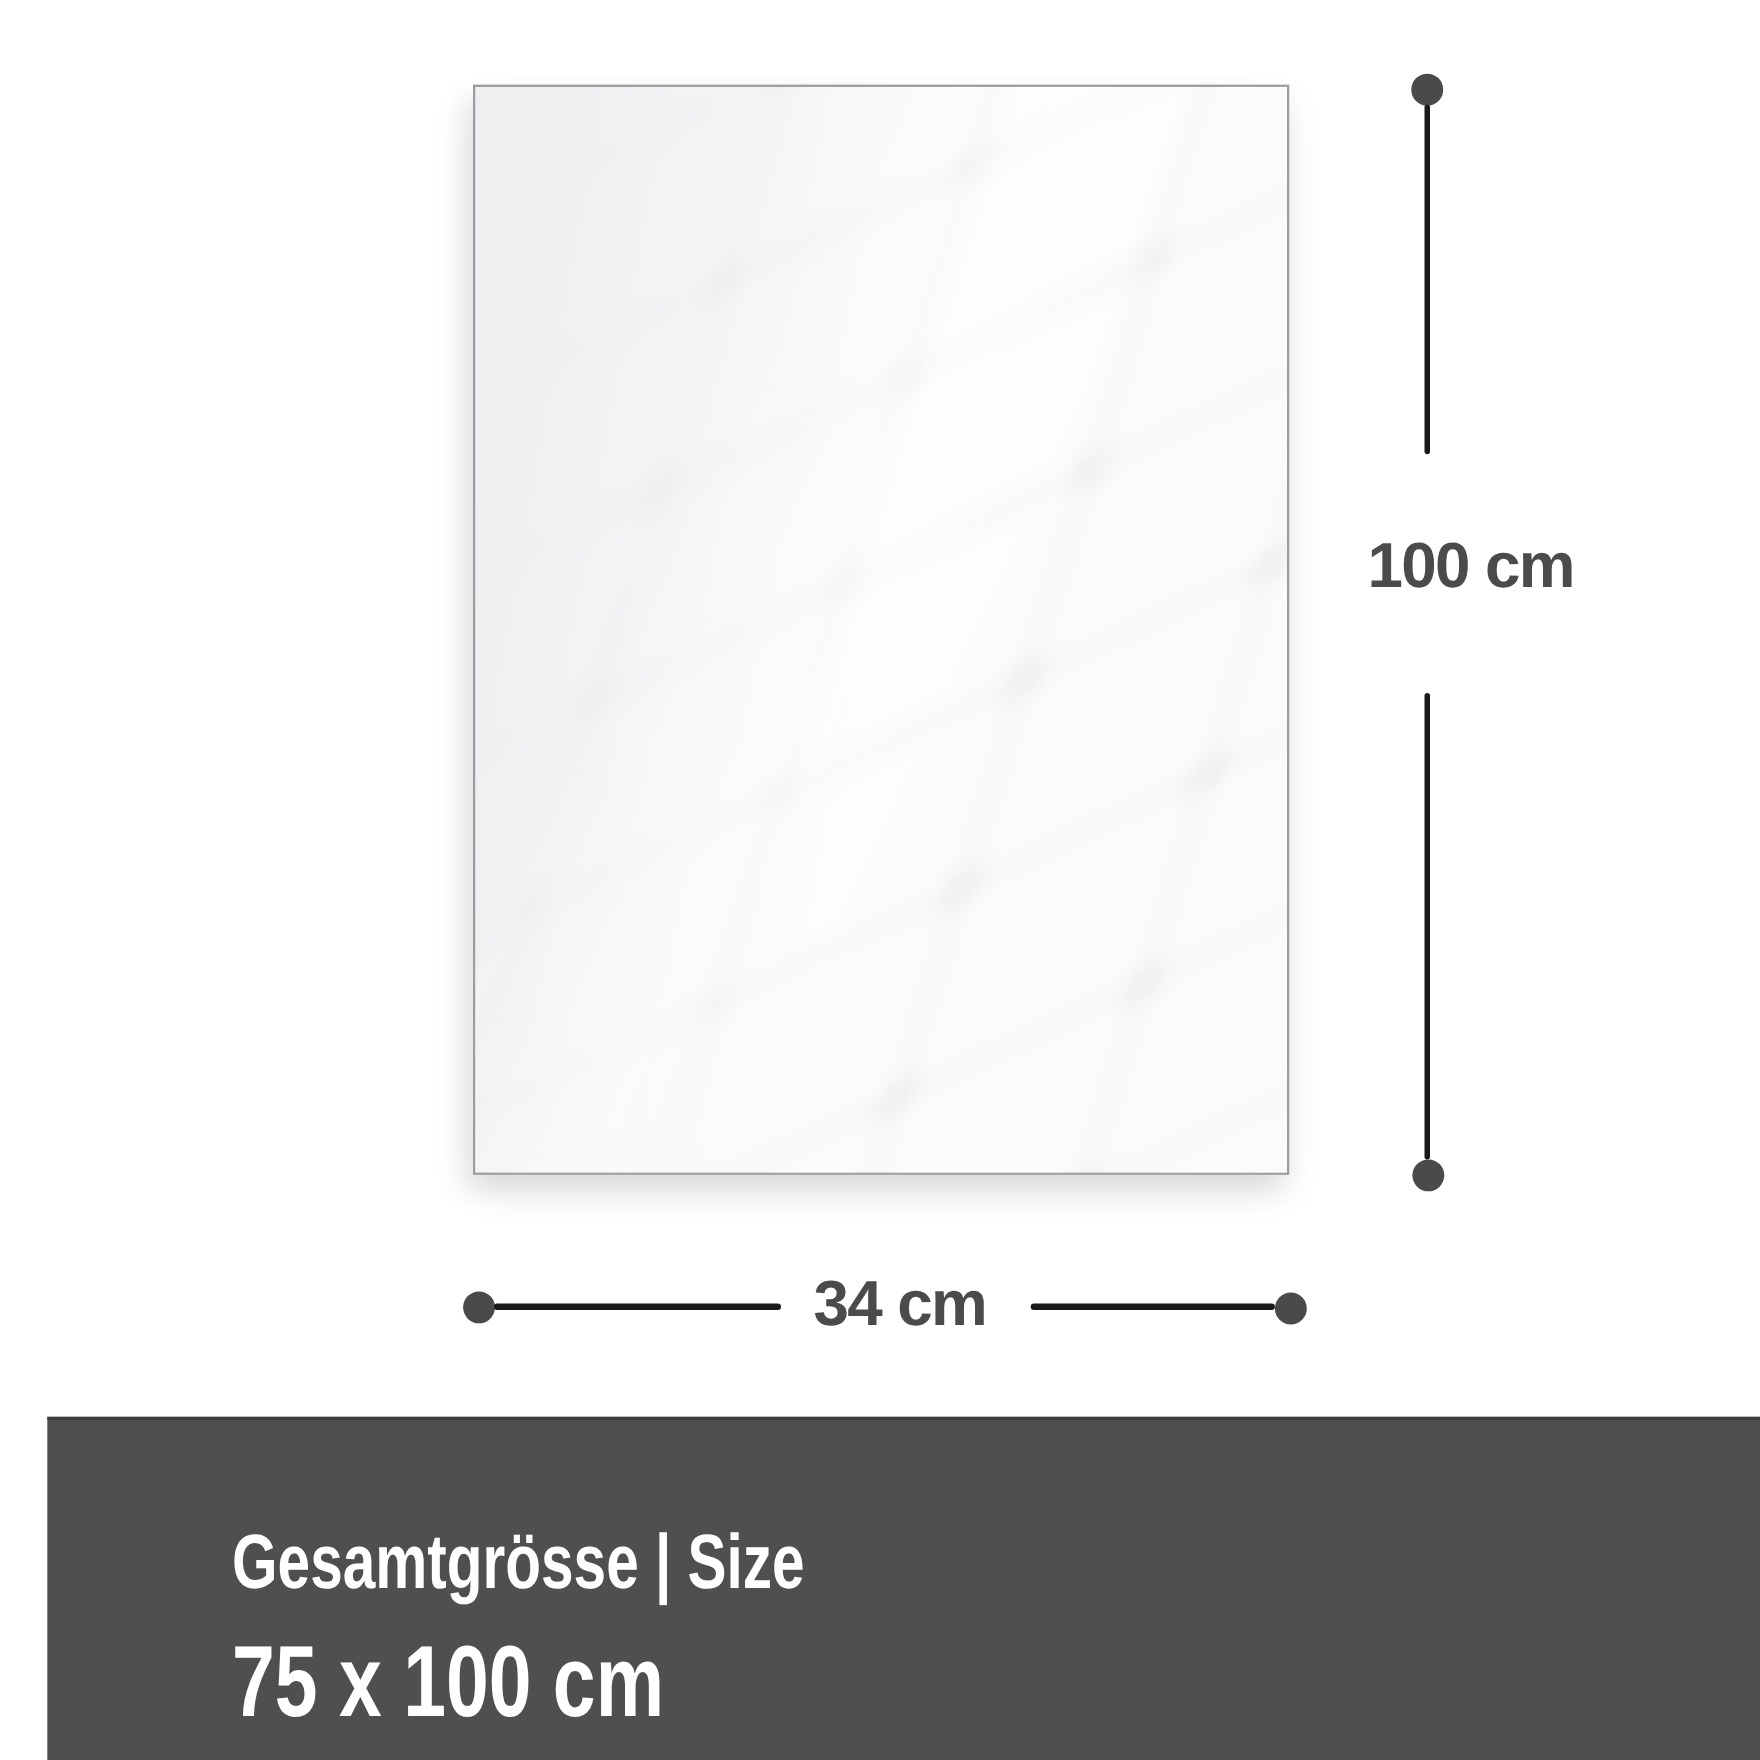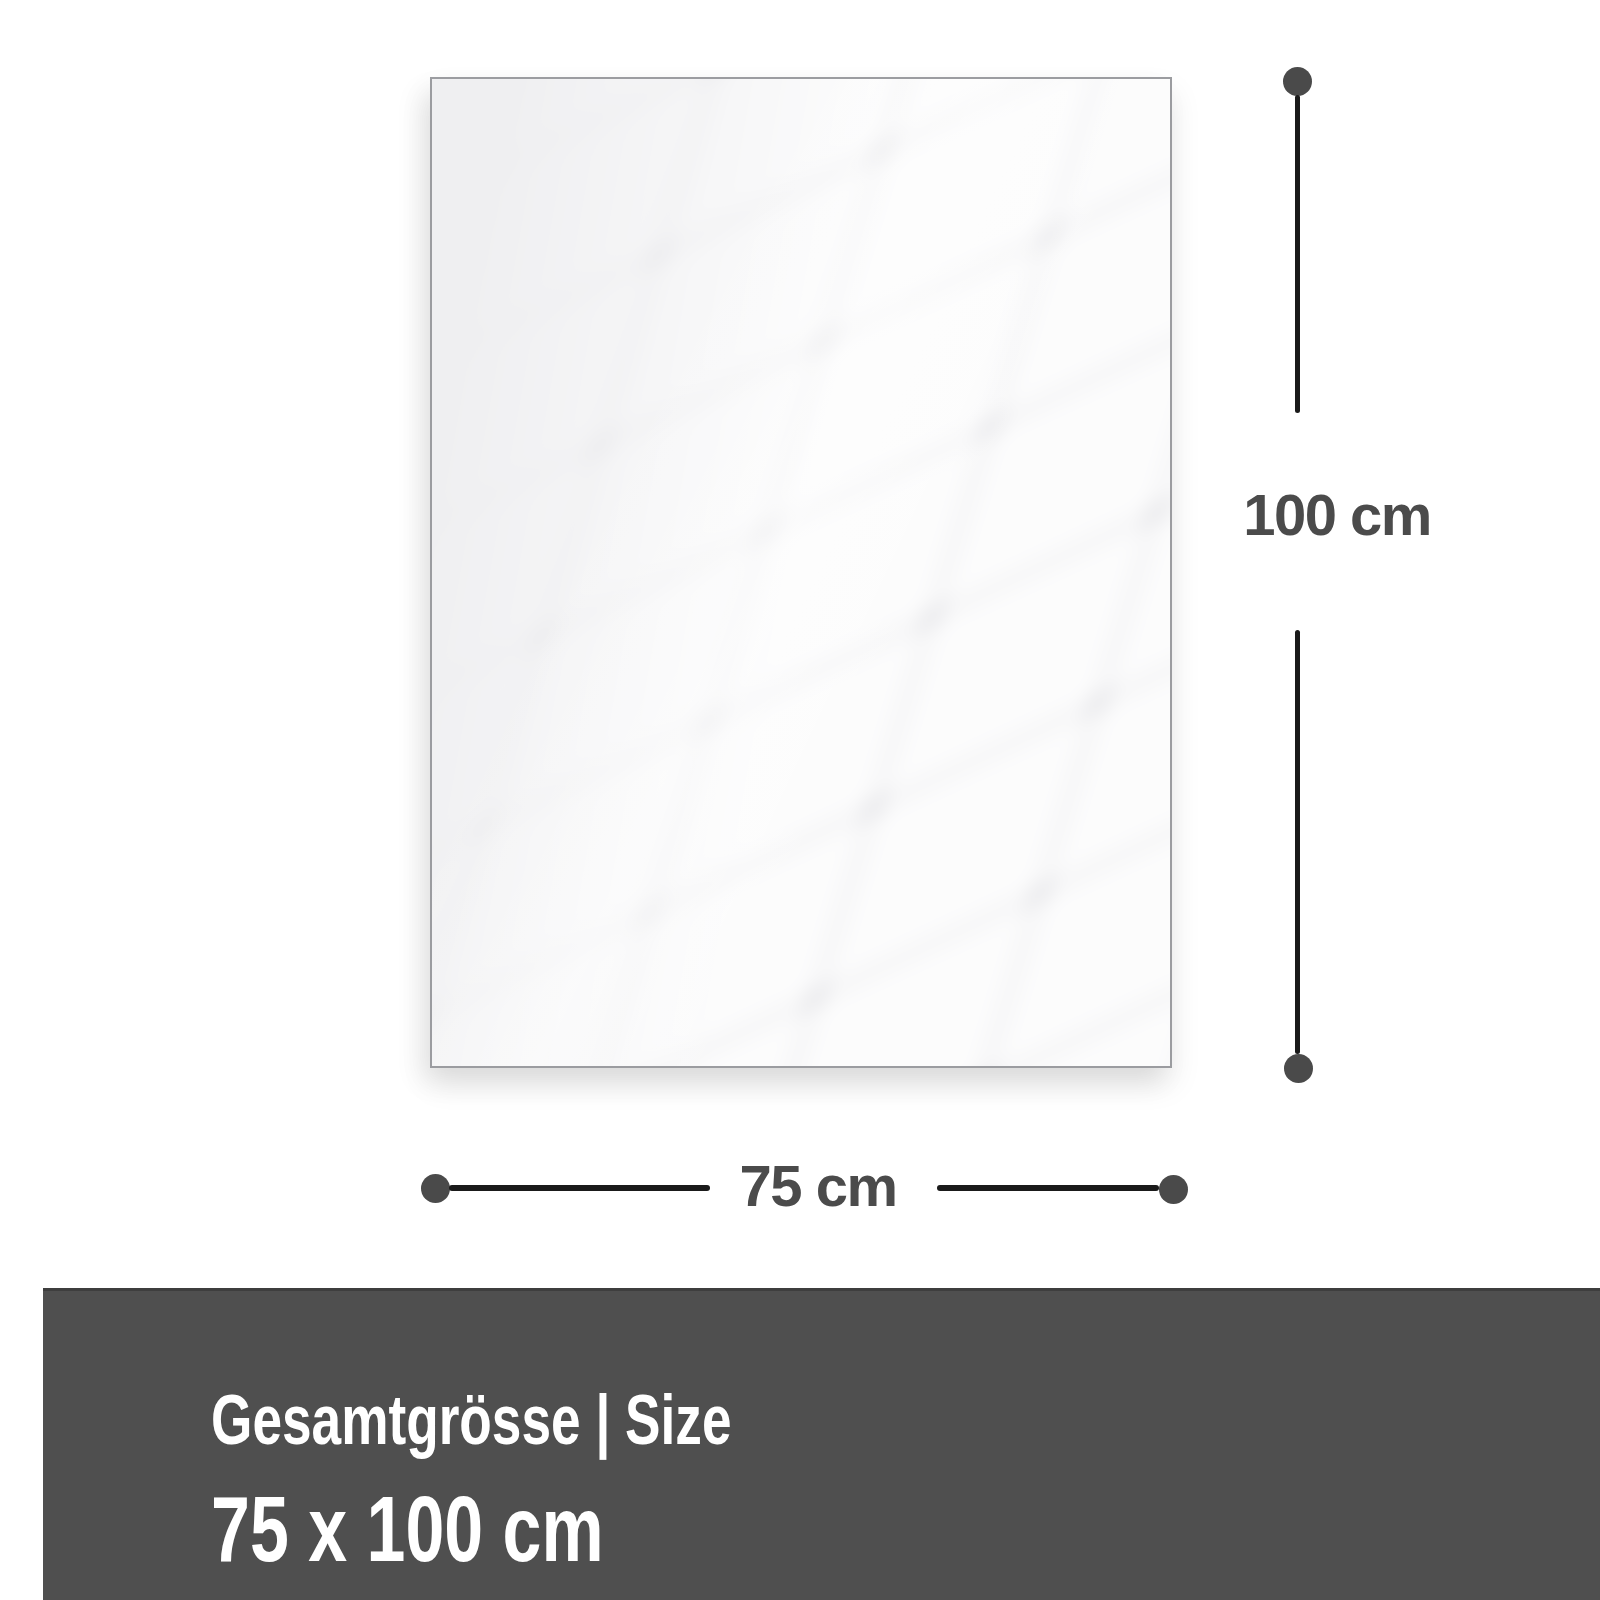--- a/index.html
+++ b/index.html
@@ -101,21 +101,21 @@
     <span class="dot" id="dot-height-top"></span>
     <span class="dim-line" id="height-line-upper"></span>
     <span class="dim-label" id="label-height">100 cm</span>
     <span class="dim-line" id="height-line-lower"></span>
     <span class="dot" id="dot-height-bottom"></span>
   </div>
 
   <div>
     <span class="dot" id="dot-width-left"></span>
     <span class="dim-line" id="width-line-left"></span>
-    <span class="dim-label" id="label-width">75 cm</span>
+    <span class="dim-label" id="label-width">34 cm</span>
     <span class="dim-line" id="width-line-right"></span>
     <span class="dot" id="dot-width-right"></span>
   </div>
 
   <div class="footer">
     <div class="footer-title">Gesamtgrösse | Size</div>
     <div class="footer-size">75 x 100 cm</div>
   </div>
 
 </div>

